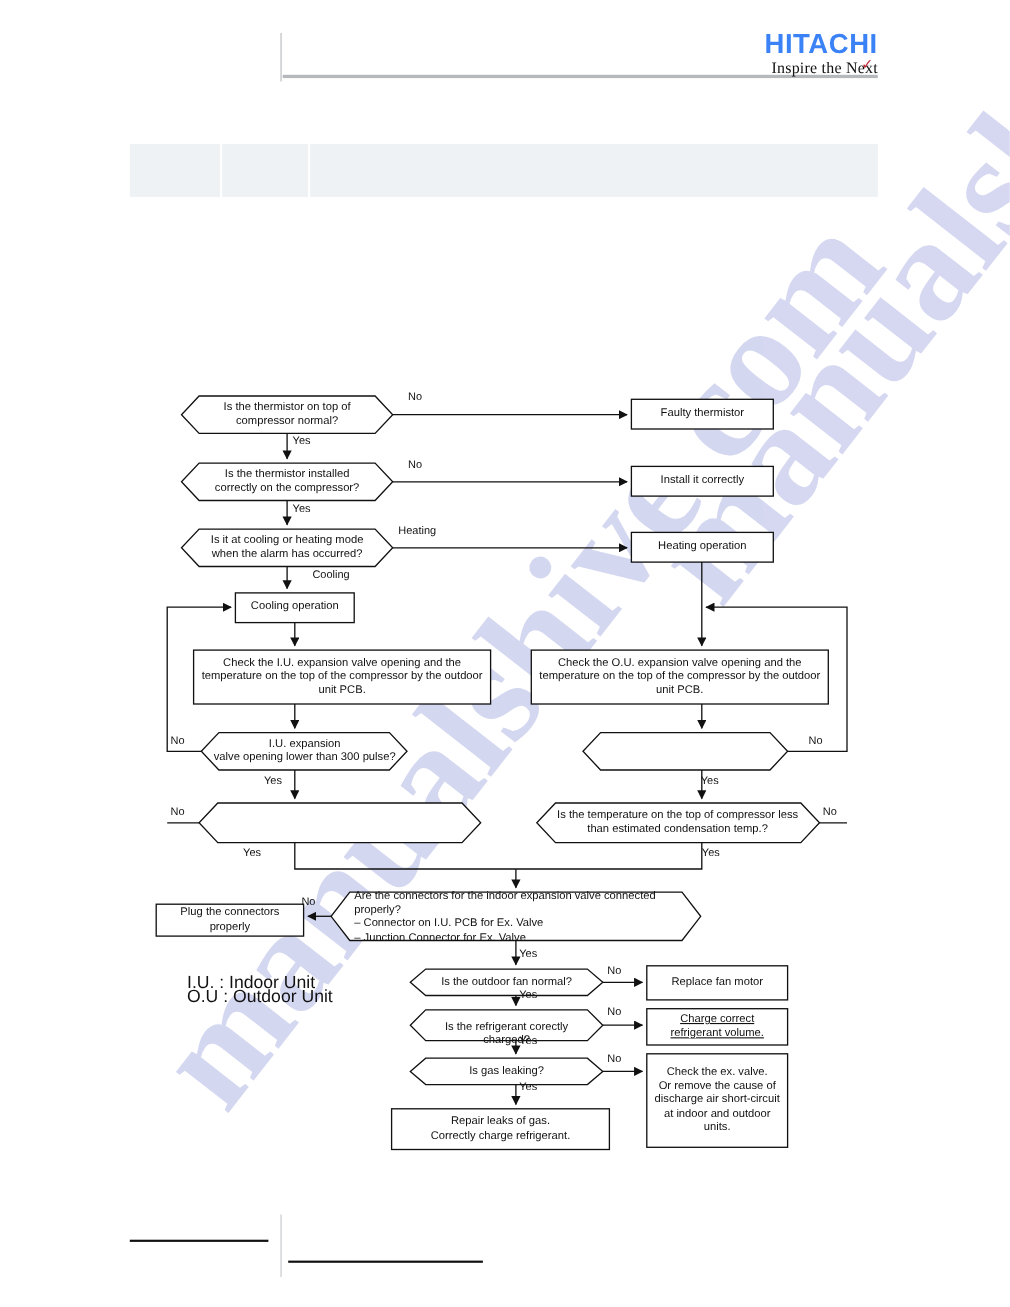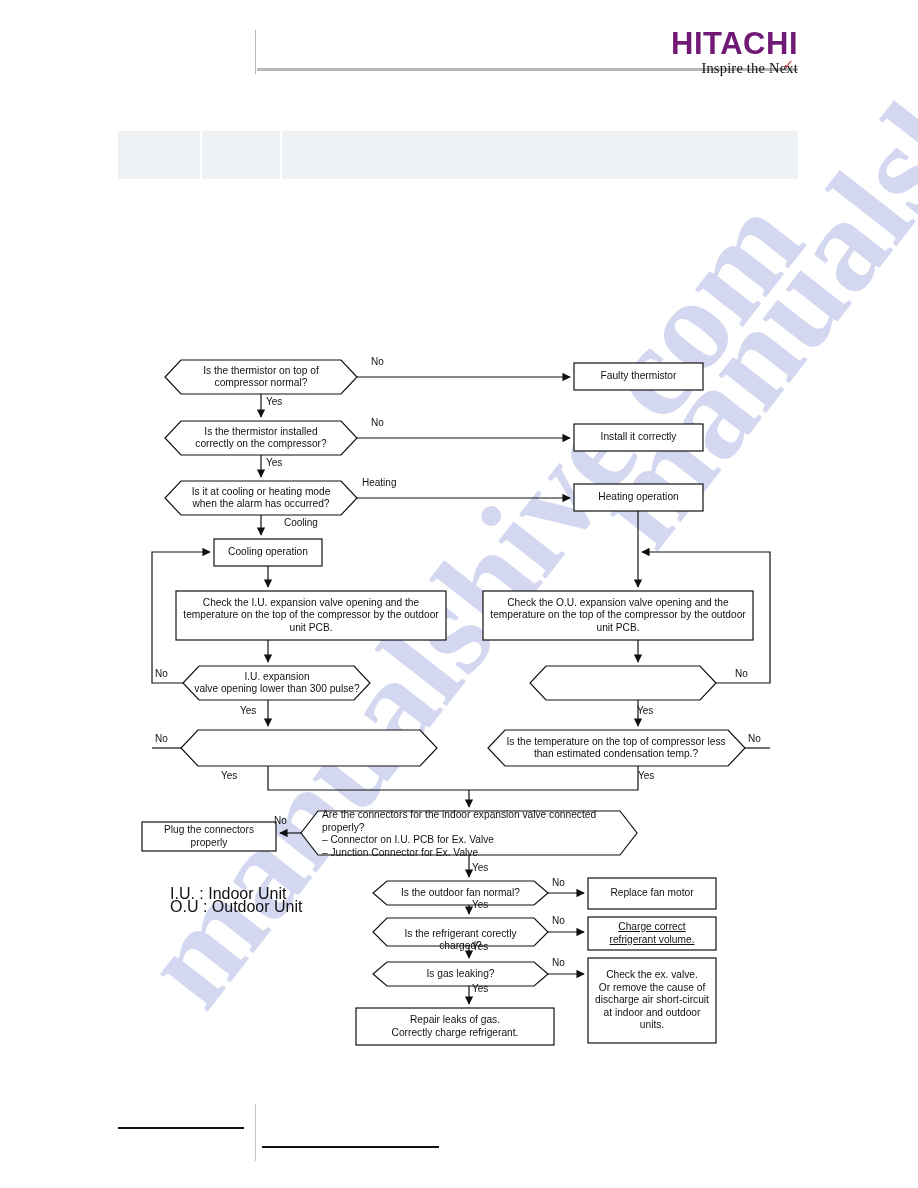--- a/index.html
+++ b/index.html
@@ -23,21 +23,21 @@
   .hdr-hrule {
     position:absolute; left:257px; top:68px; width:541px; height:3px;
     background:#b6b8bb;
   }
   .logo {
     position:absolute; right:120px; top:28px;
     text-align:right; line-height:1;
   }
   .logo .brand {
     font-family:"Liberation Sans", sans-serif;
-    font-weight:bold; font-size:31px; letter-spacing:0.5px; color:#701a75;
+    font-weight:bold; font-size:25px; letter-spacing:0.5px; color:#3b82f6;
   }
   .logo .tag {
     font-family:"Liberation Serif", serif;
     font-size:14.5px; color:#111; margin-top:2px; letter-spacing:0.2px;
     position:relative;
   }
   .logo .tag .mark {
     position:absolute; right:4px; top:-3px; color:#c0262f; font-size:13px;
     line-height:1;
   }

